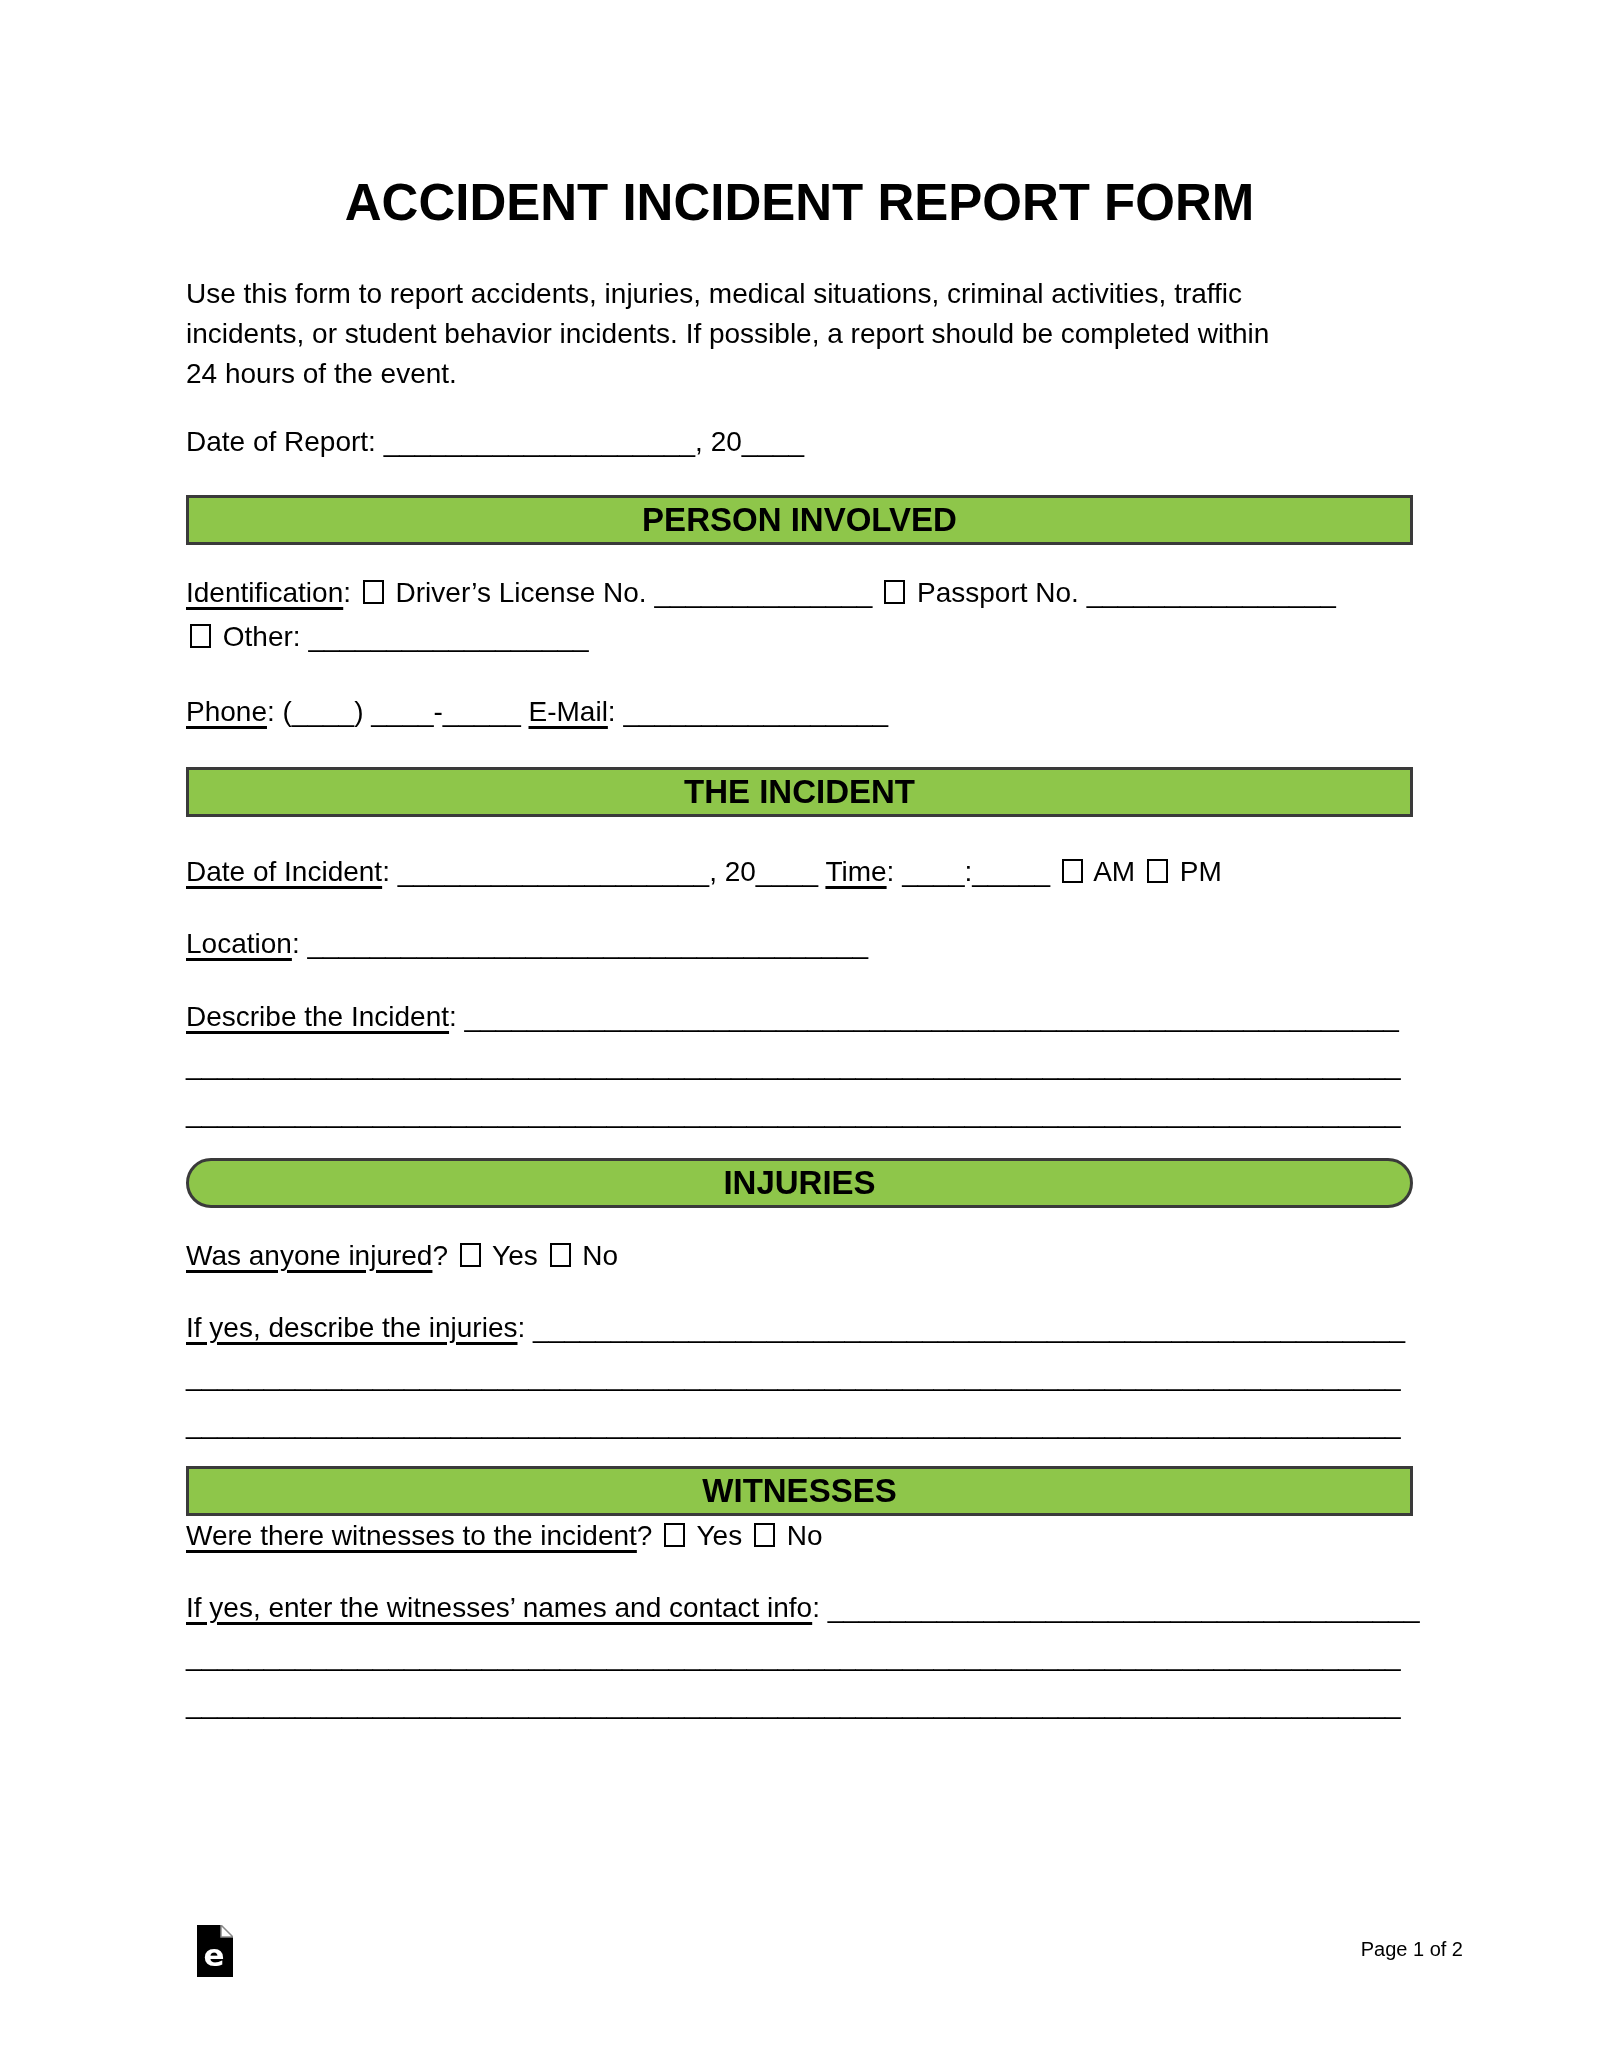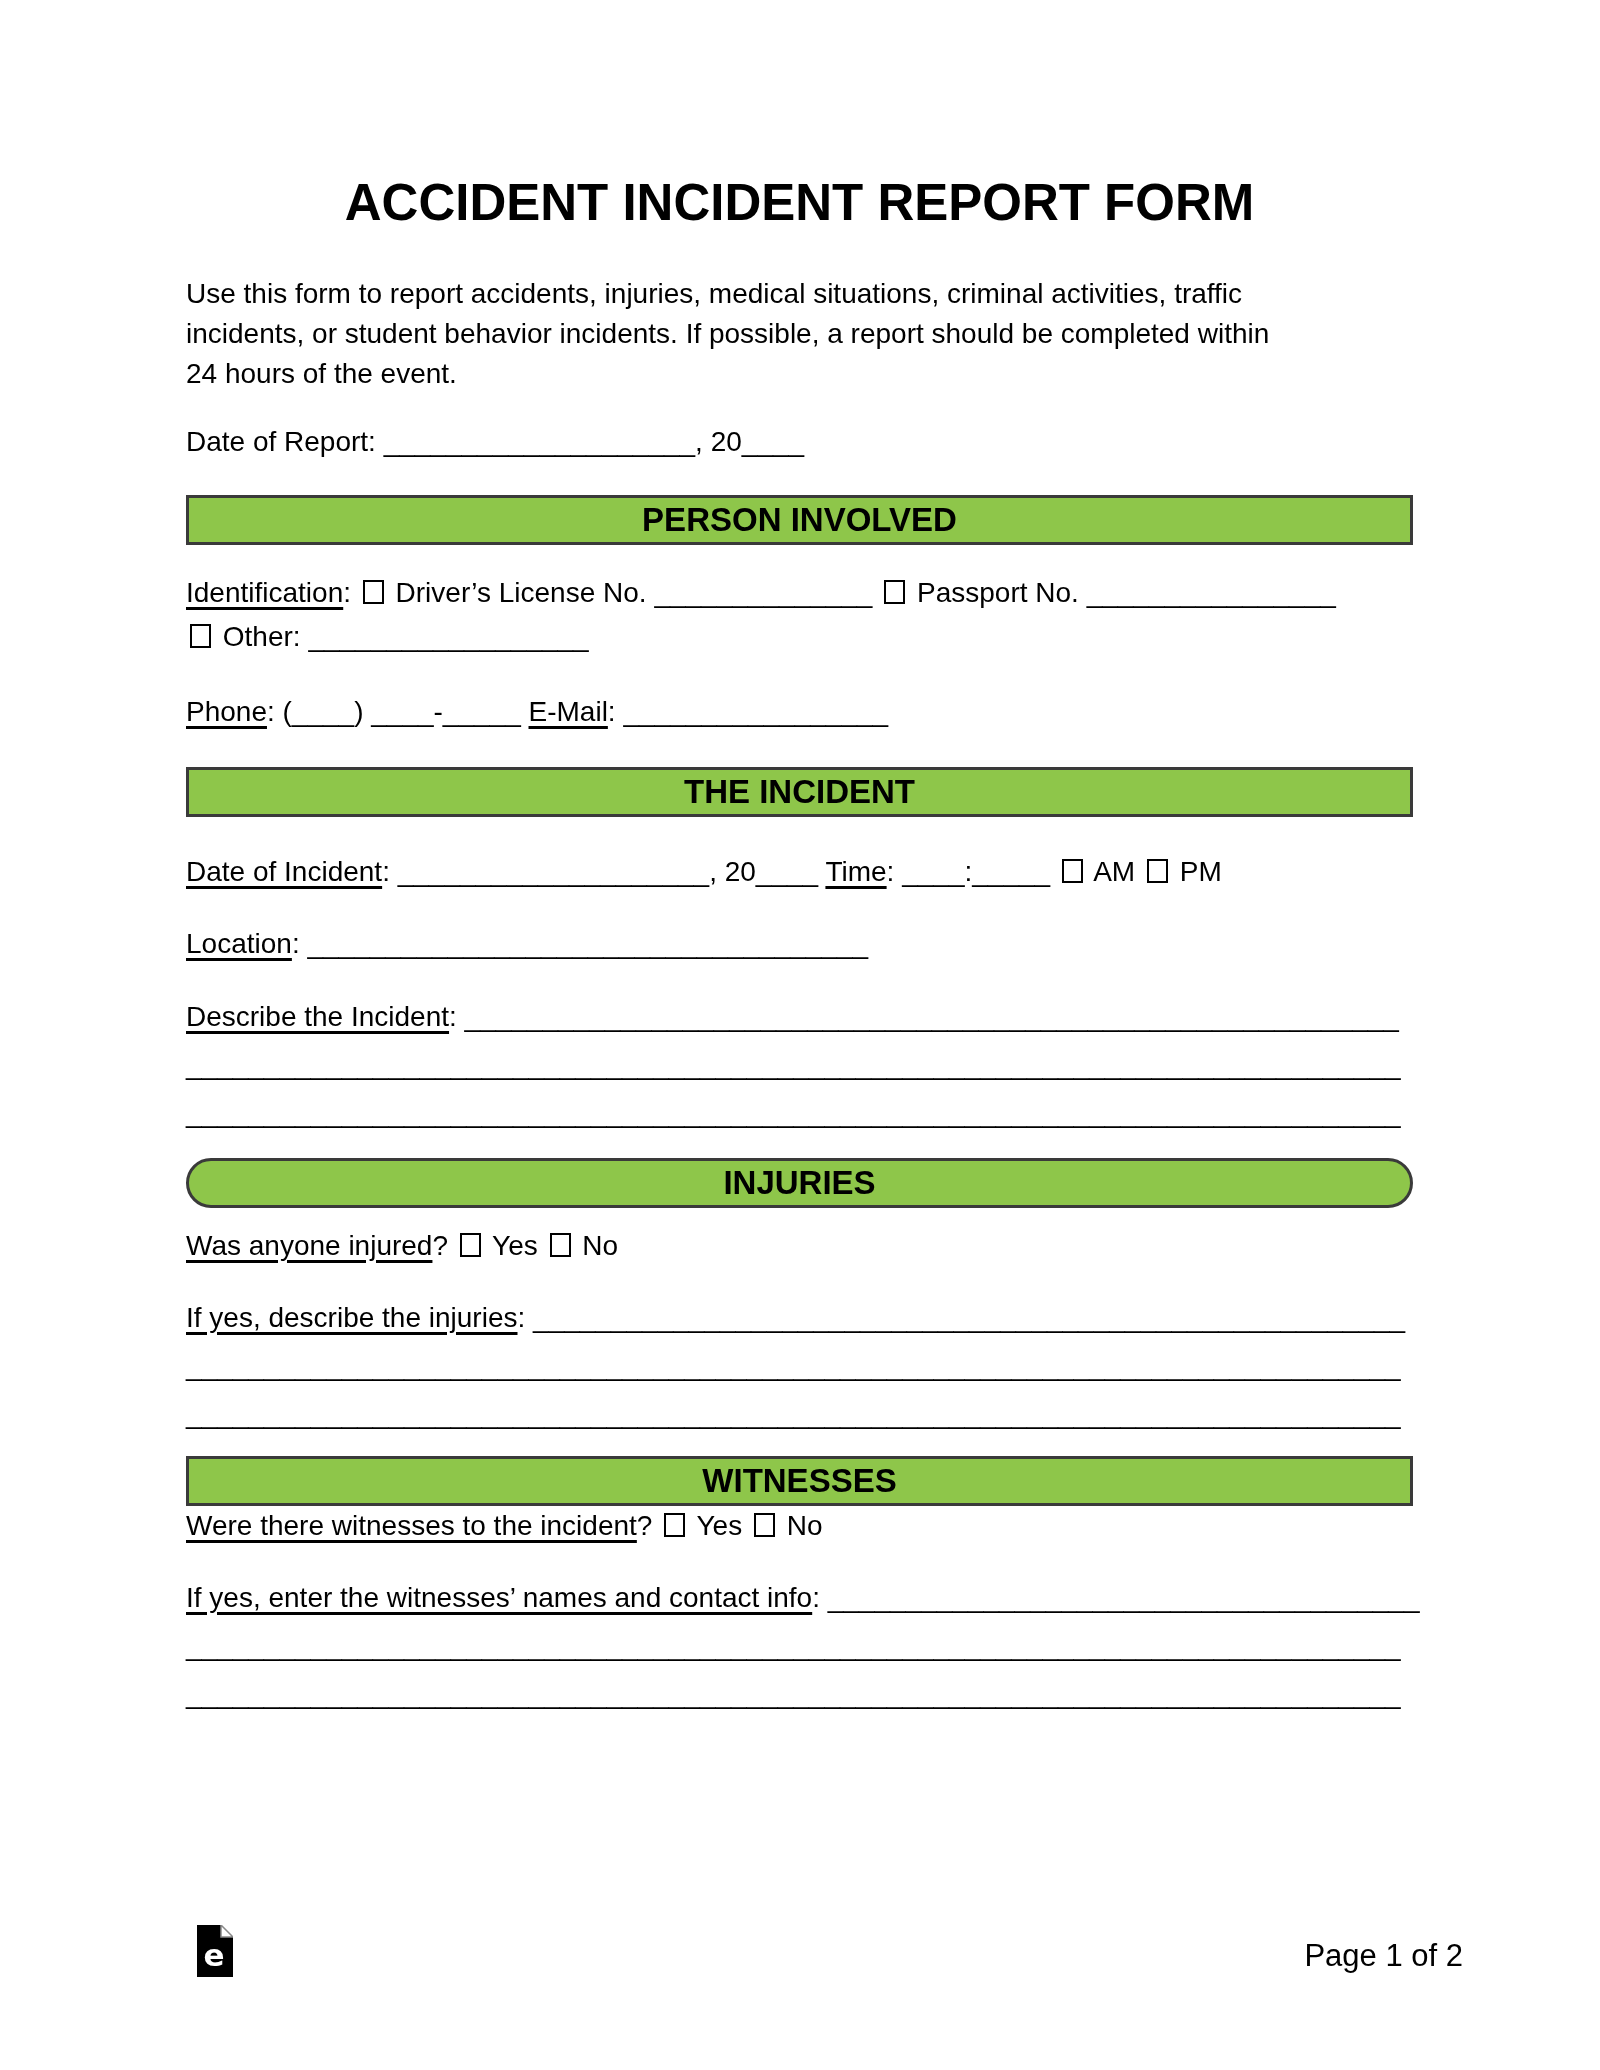--- a/index.html
+++ b/index.html
@@ -41,40 +41,40 @@
   .bar-injuries { margin-top:21px;border-radius:25px; }
   .bar-witness  { margin-top:18px; }
   .l-fullname { margin-top:38px; }
   .ident { margin-top:26px; line-height:44px; }
   .ident div { white-space:nowrap; }
   .l-phone { margin-top:33px; }
   .l-dateinc { margin-top:35px; }
   .l-location { margin-top:32px; }
   .para3 { margin-top:29px; line-height:48px; }
   .para3 div { white-space:nowrap; }
-  .l-injured { margin-top:18px; }
+  .l-injured { margin-top:28px; }
   .l-witnessq { }
   .p-injuries { margin-top:28px; }
   .p-witness { margin-top:28px; }
   .ul {
     text-decoration:underline;
     text-underline-offset:5px;
     text-decoration-thickness:2.5px;
   }
   .cb {
     display:inline-block;
     width:21px; height:24px;
     border:2px solid #000;
     vertical-align:-2px;
     margin:0 4px;
     background:#fff;
   }
   .blank { letter-spacing:0; }
   .footer-logo { position:absolute; left:197px; top:1925px; width:36px; height:52px; }
-  .footer-page { position:absolute; right:137px; top:1938px; font-size:31px; white-space:nowrap; }
+  .footer-page { position:absolute; right:137px; top:1938px; font-size:20px; white-space:nowrap; }
 </style>
 </head>
 <body>
 
 <div class="page">
   <div class="content">
 
     <div class="title">ACCIDENT INCIDENT REPORT FORM</div>
 
     <div class="intro">

